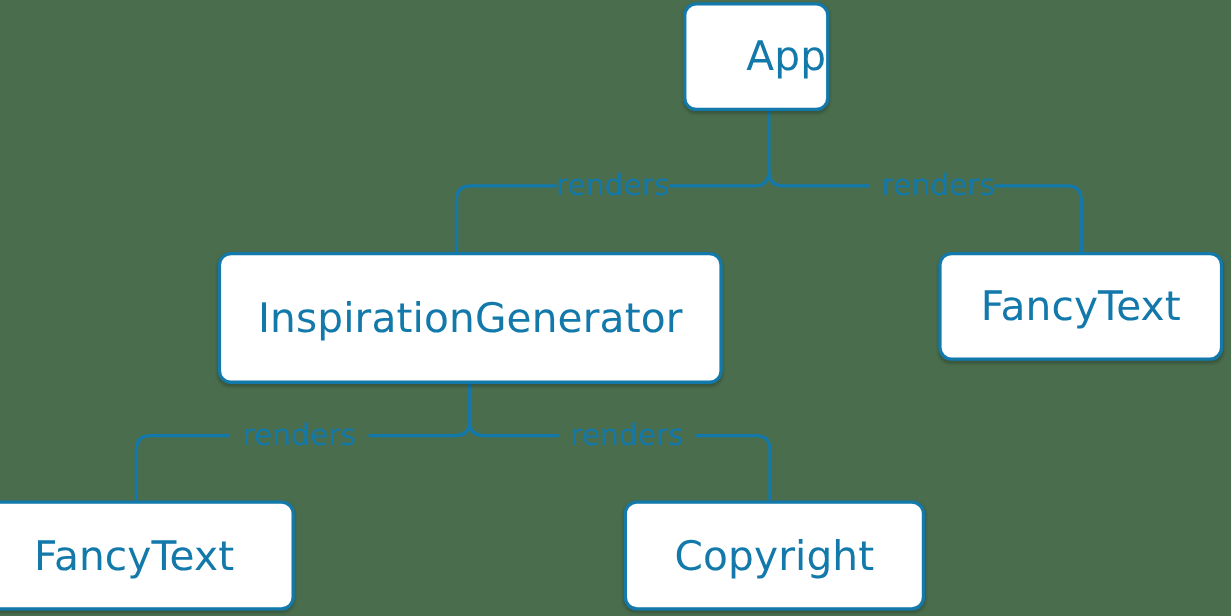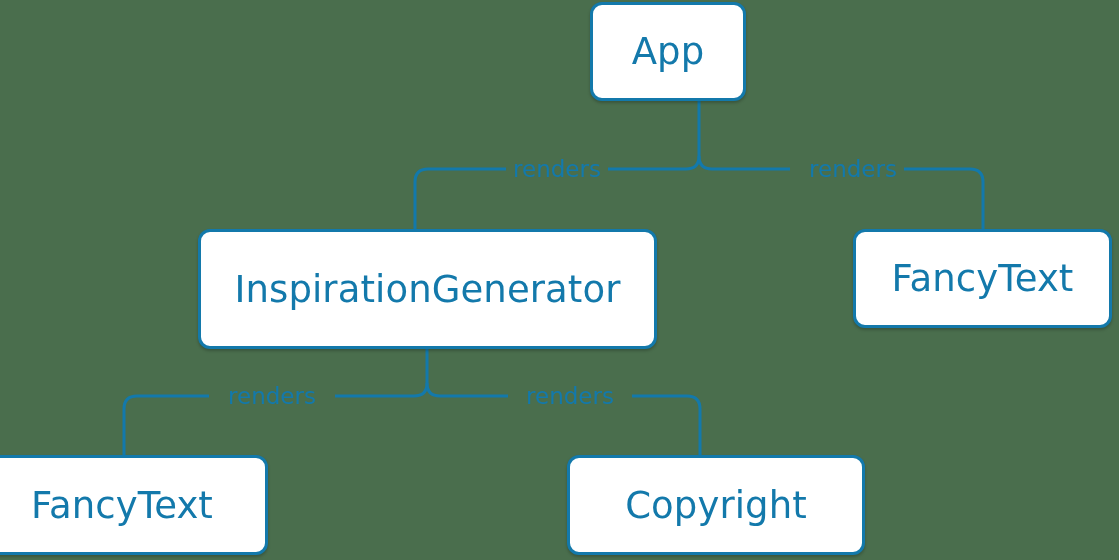--- a/index.html
+++ b/index.html
@@ -44,21 +44,21 @@
     font-size: 37px;
     font-weight: 400;
     letter-spacing: 0.1px;
     white-space: nowrap;
     line-height: 1;
     font-family: "DejaVu Sans", sans-serif;
   }
   .edge-label {
     position: absolute;
     color: #1379ab;
-    font-size: 23px;
+    font-size: 27px;
     font-weight: 400;
     white-space: nowrap;
     line-height: 1;
     transform: translate(-50%, -50%);
     font-family: "DejaVu Sans", sans-serif;
   }
   .edge-path {
     fill: none;
     stroke: #1379ab;
     stroke-width: 3;
@@ -75,29 +75,29 @@
     <path class="edge-path" d="M 699 156 Q 699 169 712 169 L 790 169 M 904 169 L 970 169 Q 983 169 983 182 L 983 229"></path>
     <path class="edge-path" d="M 427 328 L 427 383 Q 427 396 414 396 L 335 396 M 209 396 L 137 396 Q 124 396 124 409 L 124 455"></path>
     <path class="edge-path" d="M 427 383 Q 427 396 440 396 L 508 396 M 632 396 L 687 396 Q 700 396 700 409 L 700 455"></path>
   </svg>
 
   <div class="edge-label" style="left: 557px; top: 169px;">renders</div>
   <div class="edge-label" style="left: 853px; top: 169px;">renders</div>
   <div class="edge-label" style="left: 272px; top: 396px;">renders</div>
   <div class="edge-label" style="left: 570px; top: 396px;">renders</div>
 
-  <div class="node" style="left: 590px; top: 2px; width: 156px; height: 99px;">
+  <div class="node" style="left: 621px; top: 2px; width: 133px; height: 99px; justify-content: flex-end;">
     <span class="node-label">App</span>
   </div>
   <div class="node" style="left: 198px; top: 229px; width: 459px; height: 120px;">
     <span class="node-label">InspirationGenerator</span>
   </div>
   <div class="node" style="left: 853px; top: 229px; width: 259px; height: 99px;">
     <span class="node-label">FancyText</span>
   </div>
   <div class="node" style="left: -24px; top: 455px; width: 292px; height: 100px;">
     <span class="node-label">FancyText</span>
   </div>
-  <div class="node" style="left: 567px; top: 455px; width: 298px; height: 100px;">
+  <div class="node" style="left: 567px; top: 455px; width: 274px; height: 100px;">
     <span class="node-label">Copyright</span>
   </div>
 
 </div>
 
 </body></html>

